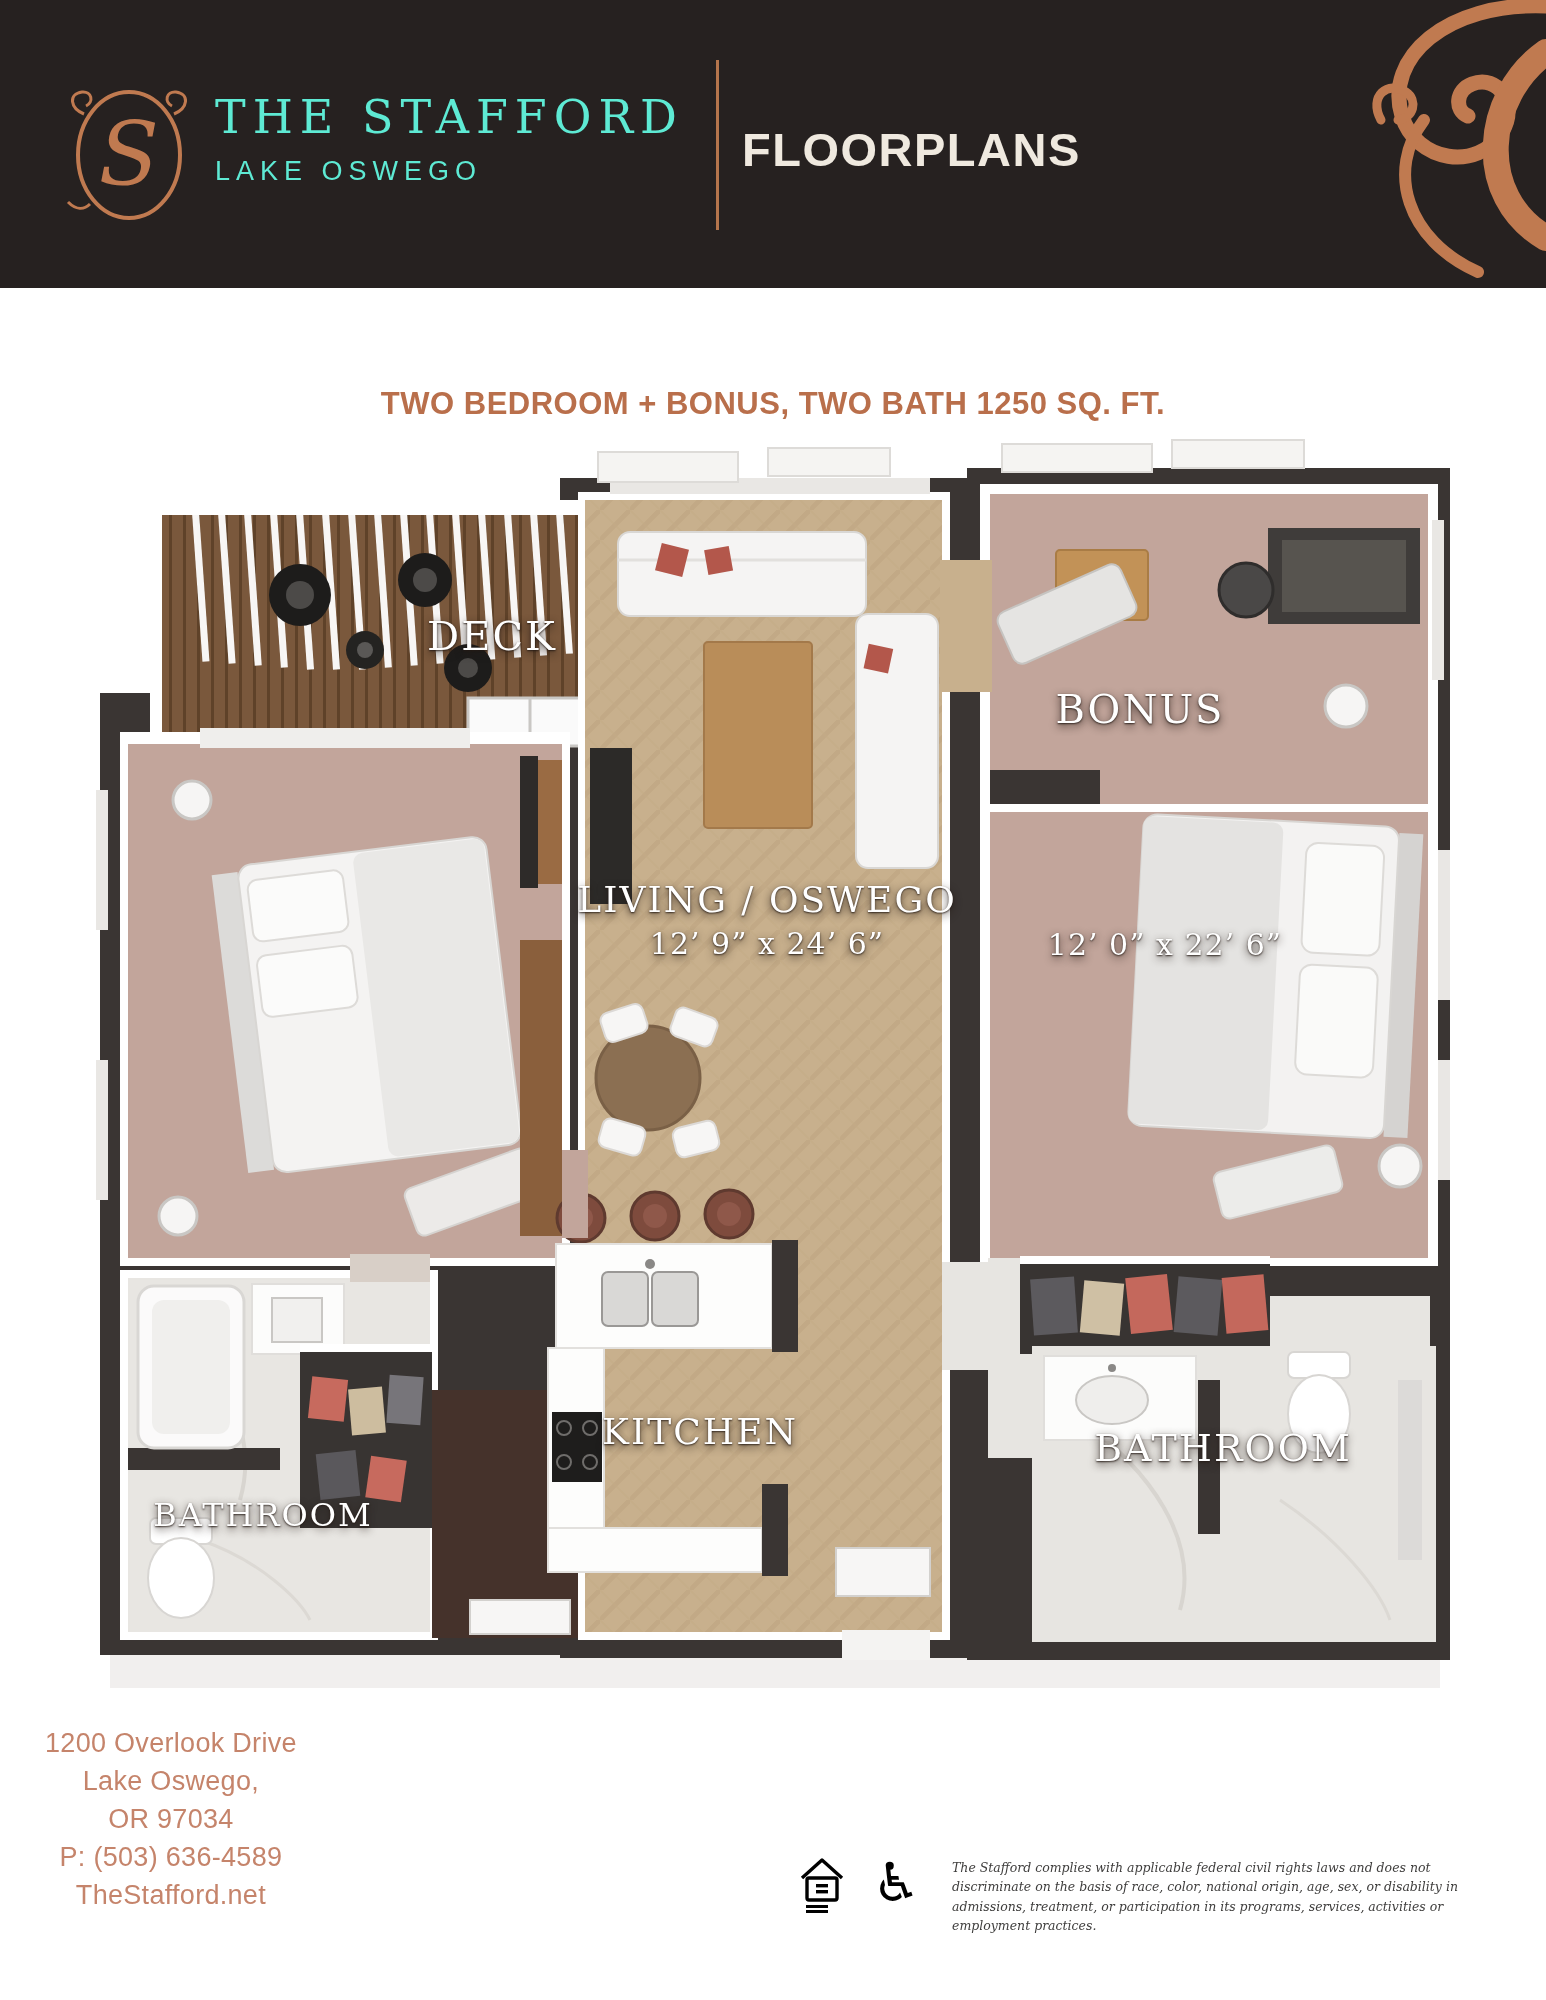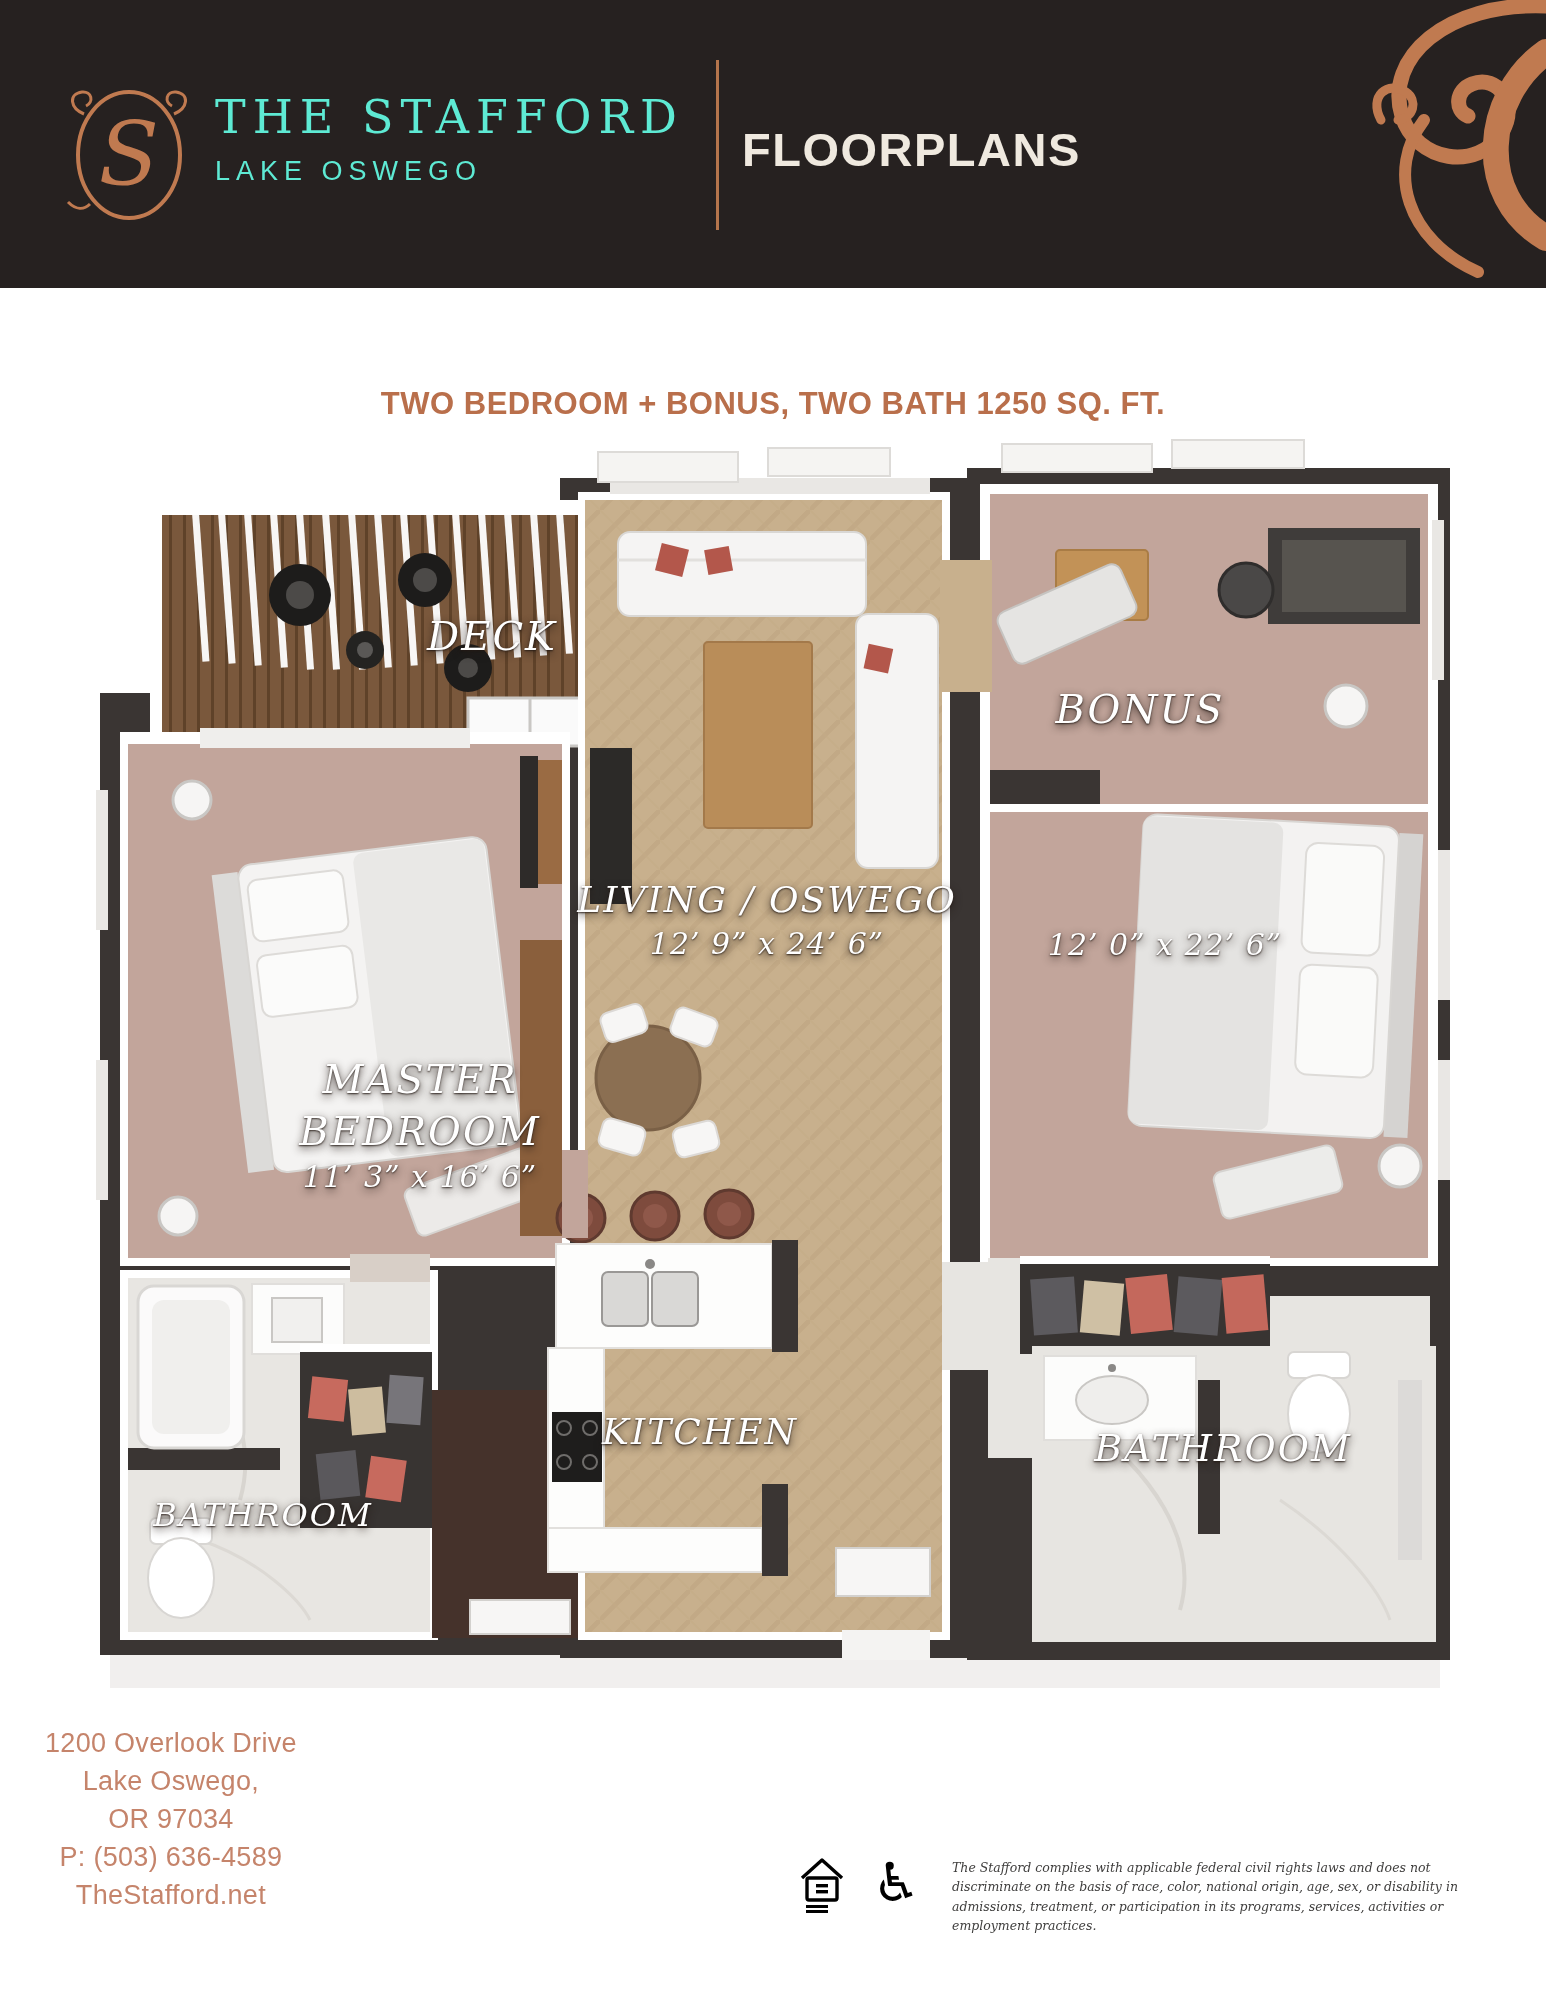--- a/index.html
+++ b/index.html
@@ -20,21 +20,21 @@
   
   .plan-title{position:absolute;left:0;top:386px;width:1546px;text-align:center;
               font-size:31px;font-weight:bold;color:#b96f4b;letter-spacing:0.5px;}
 
   
   .plan{position:absolute;left:0;top:0;width:1546px;height:2000px;}
   .plan-svg{position:absolute;left:0;top:0;width:1546px;height:2000px;}
   .room-label{position:absolute;transform:translate(-50%,-50%);display:flex;flex-direction:column;
               align-items:center;text-align:center;color:#ffffff;font-family:"DejaVu Serif",serif;
               letter-spacing:2px;line-height:1.3;
-              text-shadow:0 3px 9px rgba(35,25,20,.85),0 1px 2px rgba(35,25,20,.9);font-style:italic;}
+              text-shadow:0 3px 9px rgba(35,25,20,.85),0 1px 2px rgba(35,25,20,.9);}
   .rl-dims{letter-spacing:1px;}
 
   
   .address{position:absolute;left:45px;top:1724px;font-size:27px;line-height:38px;
            color:#c5846b;letter-spacing:.3px;text-align:center;}
   .footer-icons{position:absolute;left:798px;top:1856px;display:flex;align-items:flex-start;gap:26px;}
   .wheel-icon{font-size:54px;line-height:1;color:#000;font-family:"DejaVu Sans",sans-serif;}
   .disclaimer{position:absolute;left:952px;top:1858px;width:510px;font-family:"DejaVu Serif",serif;
               font-style:italic;font-size:12.5px;line-height:1.55;color:#3f3e3d;}
 </style>
@@ -322,24 +322,20 @@
     </div>
 
     <div class="room-label" style="left:1140px;top:709px;font-size:40px">
       <span class="rl-name">BONUS</span>
     </div>
 
     <div class="room-label" style="left:1165px;top:944px;font-size:40px">
       <span class="rl-dims" style="font-size:30px">12’ 0” x 22’ 6”</span>
     </div>
 
-    <div class="room-label" style="left:420px;top:1124px;font-size:40px;width:270px">
-      <span class="rl-name">MASTER BEDROOM</span>
-      <span class="rl-dims" style="font-size:30px">11’ 3” x 16’ 6”</span>
-    </div>
 
     <div class="room-label" style="left:700px;top:1432px;font-size:36px">
       <span class="rl-name">KITCHEN</span>
     </div>
 
     <div class="room-label" style="left:263px;top:1516px;font-size:32px">
       <span class="rl-name">BATHROOM</span>
     </div>
 
     <div class="room-label" style="left:1223px;top:1449px;font-size:38px">

